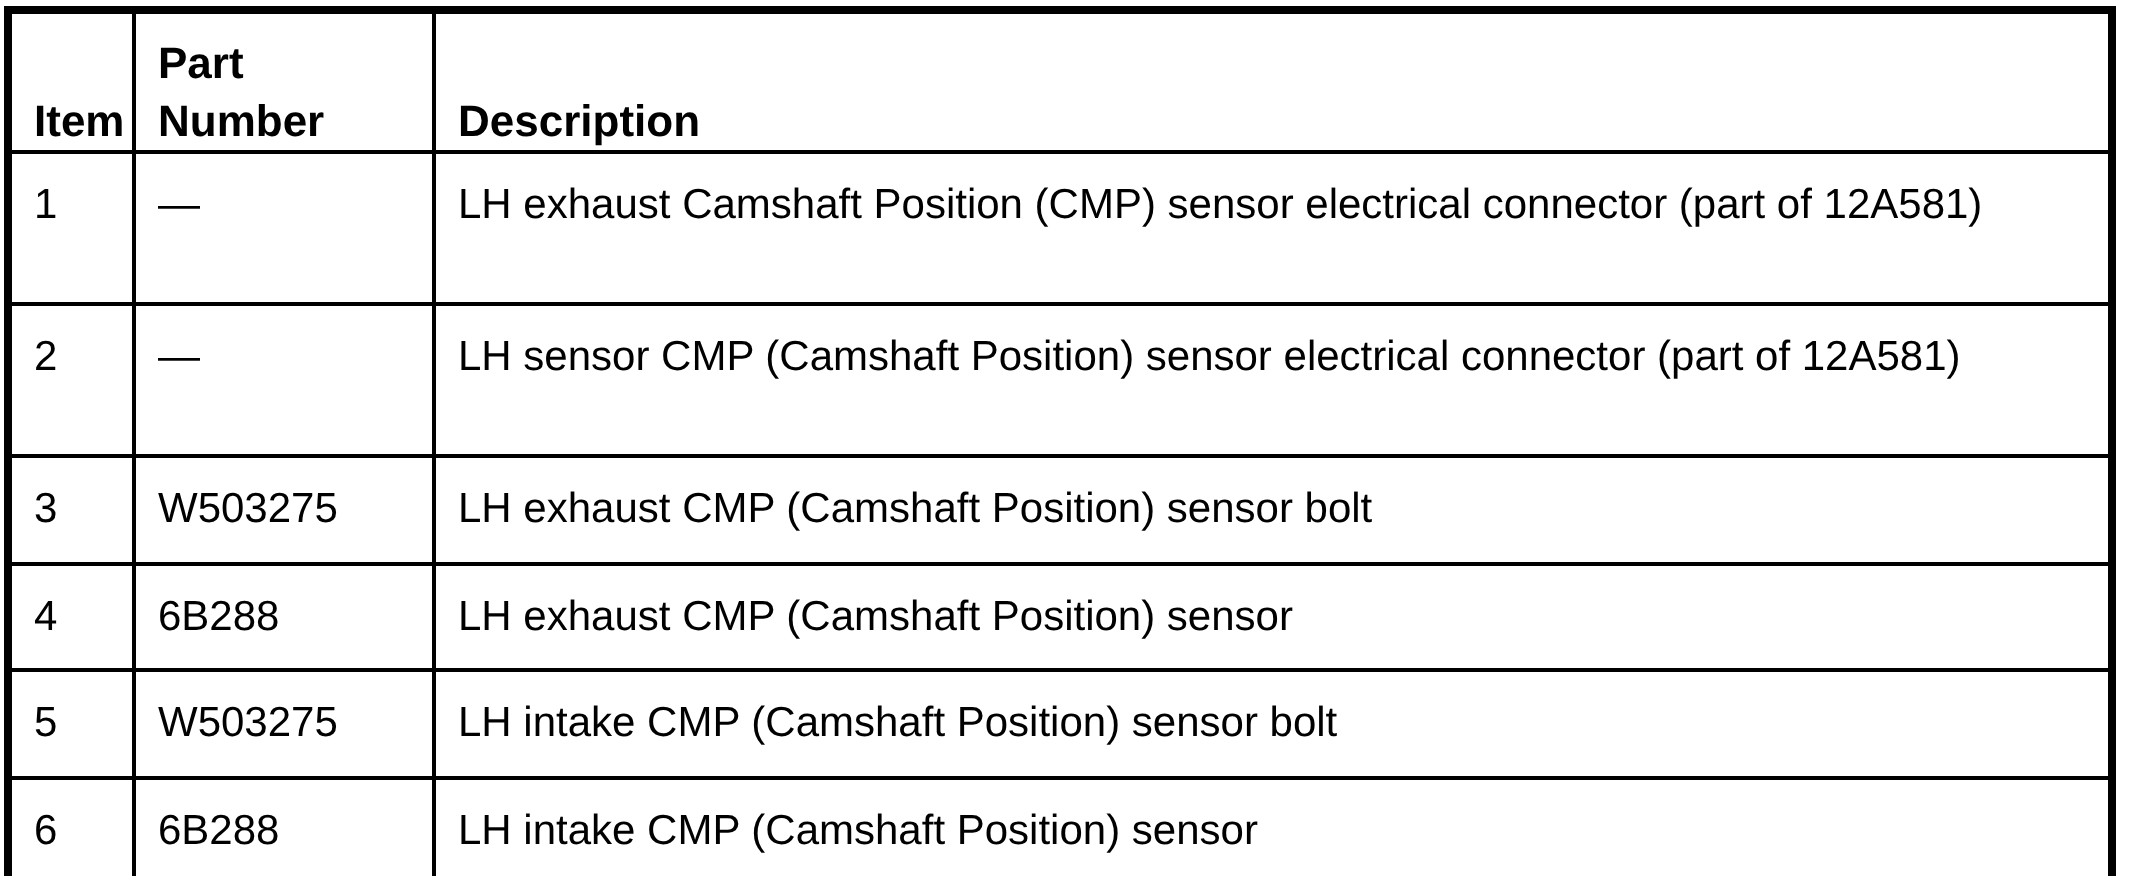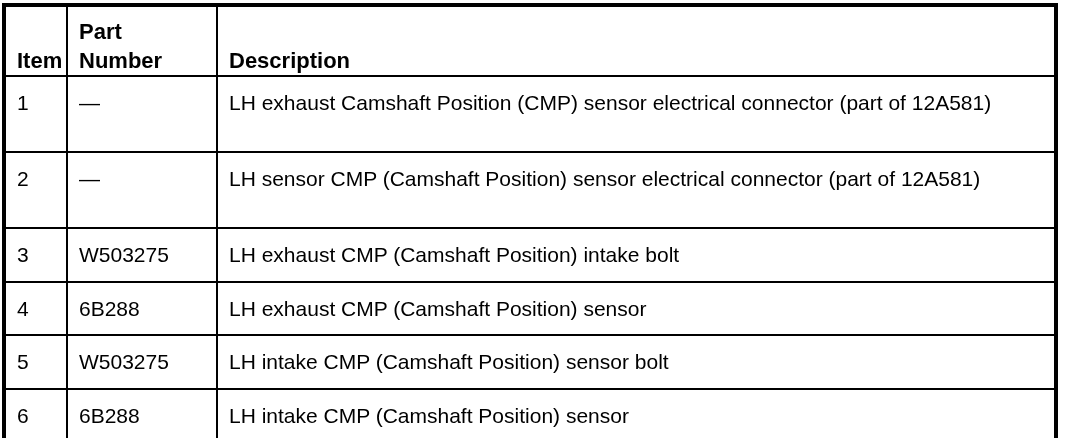--- a/index.html
+++ b/index.html
@@ -84,21 +84,21 @@
         <td class="desc-cell">LH exhaust Camshaft Position (CMP) sensor electrical connector (part of 12A581)</td>
       </tr>
       <tr class="row-tall">
         <td>2</td>
         <td>—</td>
         <td class="desc-cell">LH sensor CMP (Camshaft Position) sensor electrical connector (part of 12A581)</td>
       </tr>
       <tr class="row-short">
         <td>3</td>
         <td>W503275</td>
-        <td class="desc-cell">LH exhaust CMP (Camshaft Position) intake bolt</td>
+        <td class="desc-cell">LH exhaust CMP (Camshaft Position) sensor bolt</td>
       </tr>
       <tr class="row-short">
         <td>4</td>
         <td>6B288</td>
         <td class="desc-cell">LH exhaust CMP (Camshaft Position) sensor</td>
       </tr>
       <tr class="row-short">
         <td>5</td>
         <td>W503275</td>
         <td class="desc-cell">LH intake CMP (Camshaft Position) sensor bolt</td>

